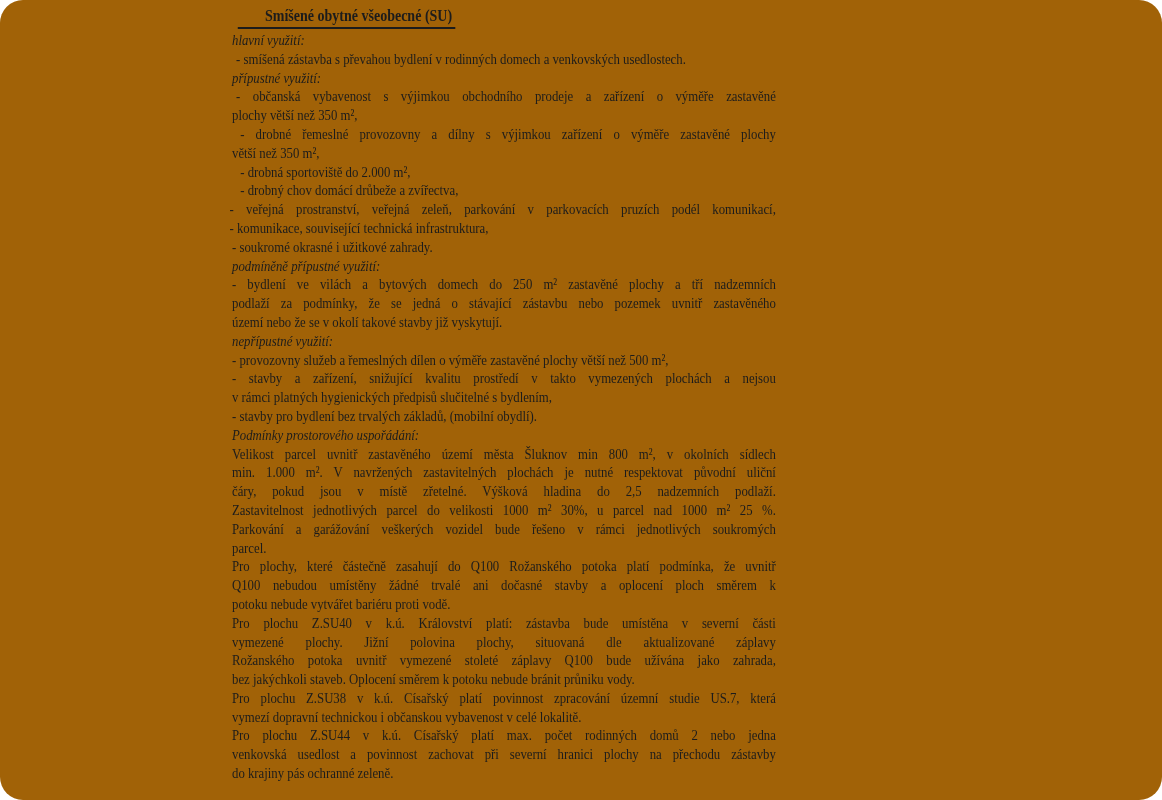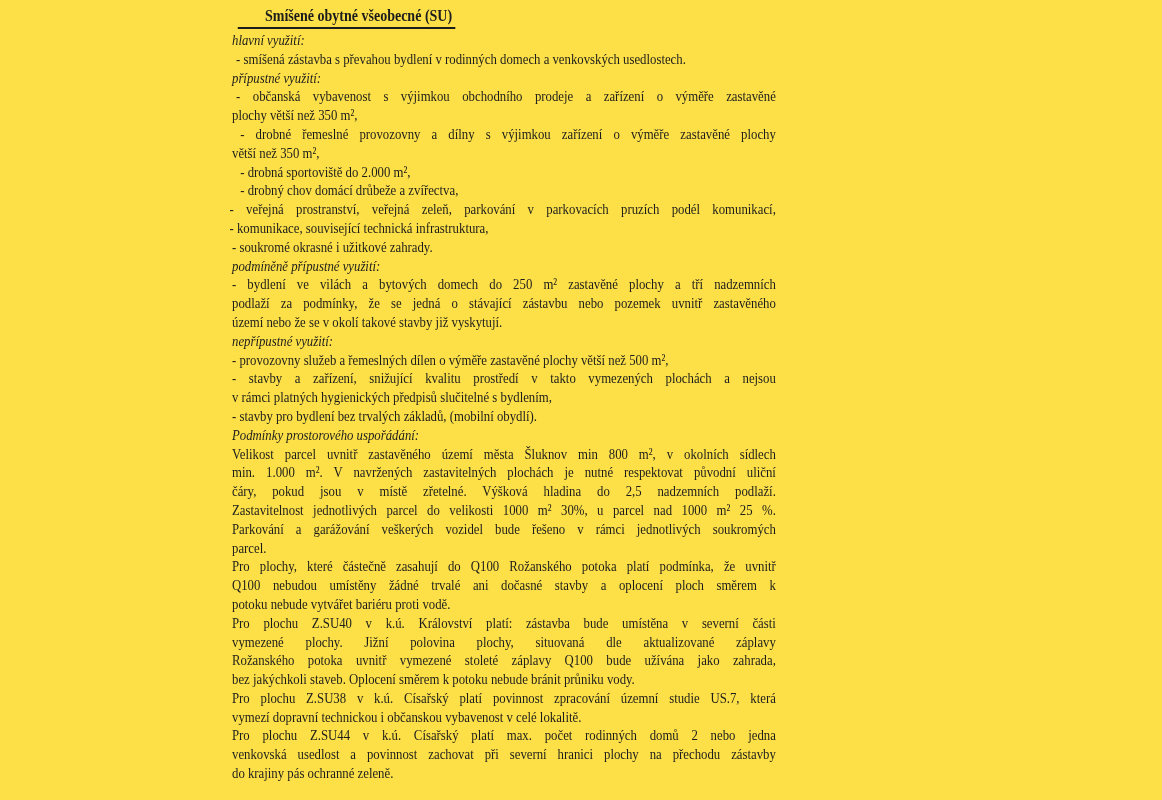--- a/index.html
+++ b/index.html
@@ -52,21 +52,21 @@
   .line.italic {
     font-style: italic;
   }
   .line.ind-a { padding-left: 5px; }
   .line.ind-b { padding-left: 10px; }
   .line.ind-o { margin-left: -3px; }
 </style>
 </head>
 <body>
 
-<div class="page" style="background: #fde047;">
+<div class="page" style="background: #a16207; border-radius: 23px;">
   <div class="text-block" style="color: rgb(28, 28, 28);">
     <div class="doc-title">
       <span class="underline-wrap">
         <span>Smíšené obytné všeobecné (SU)</span>
       </span>
     </div>
     <div>
         <div class="line italic">hlavní využití:</div>
         <div class="line ind-a">- smíšená zástavba s převahou bydlení v rodinných domech a venkovských usedlostech.</div>
         <div class="line italic">přípustné využití:</div>

